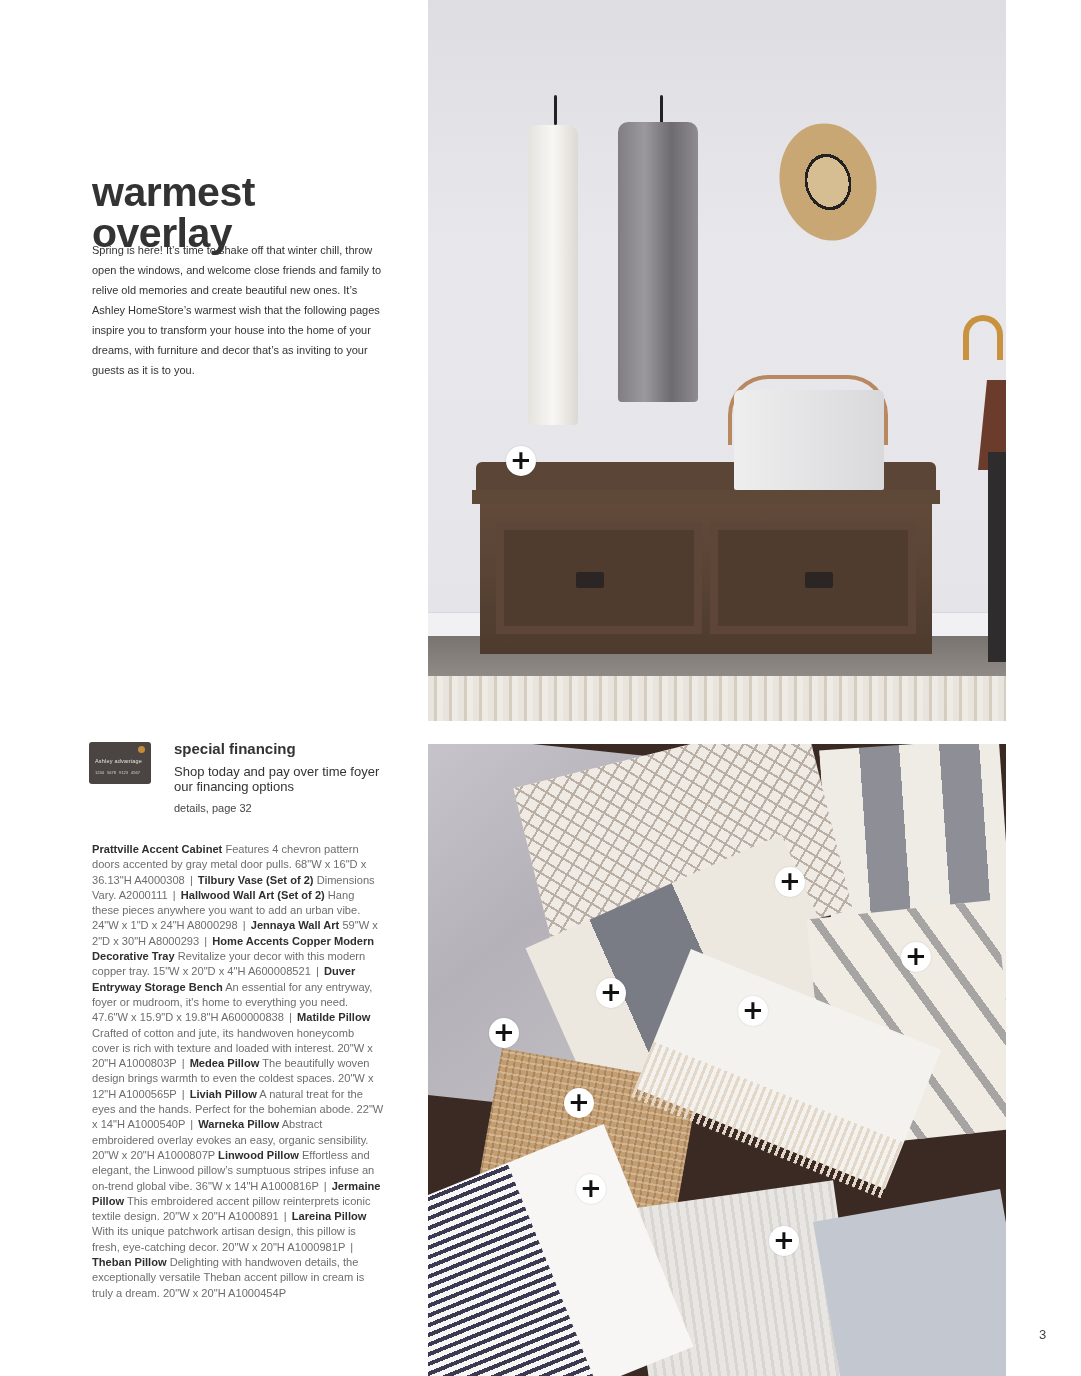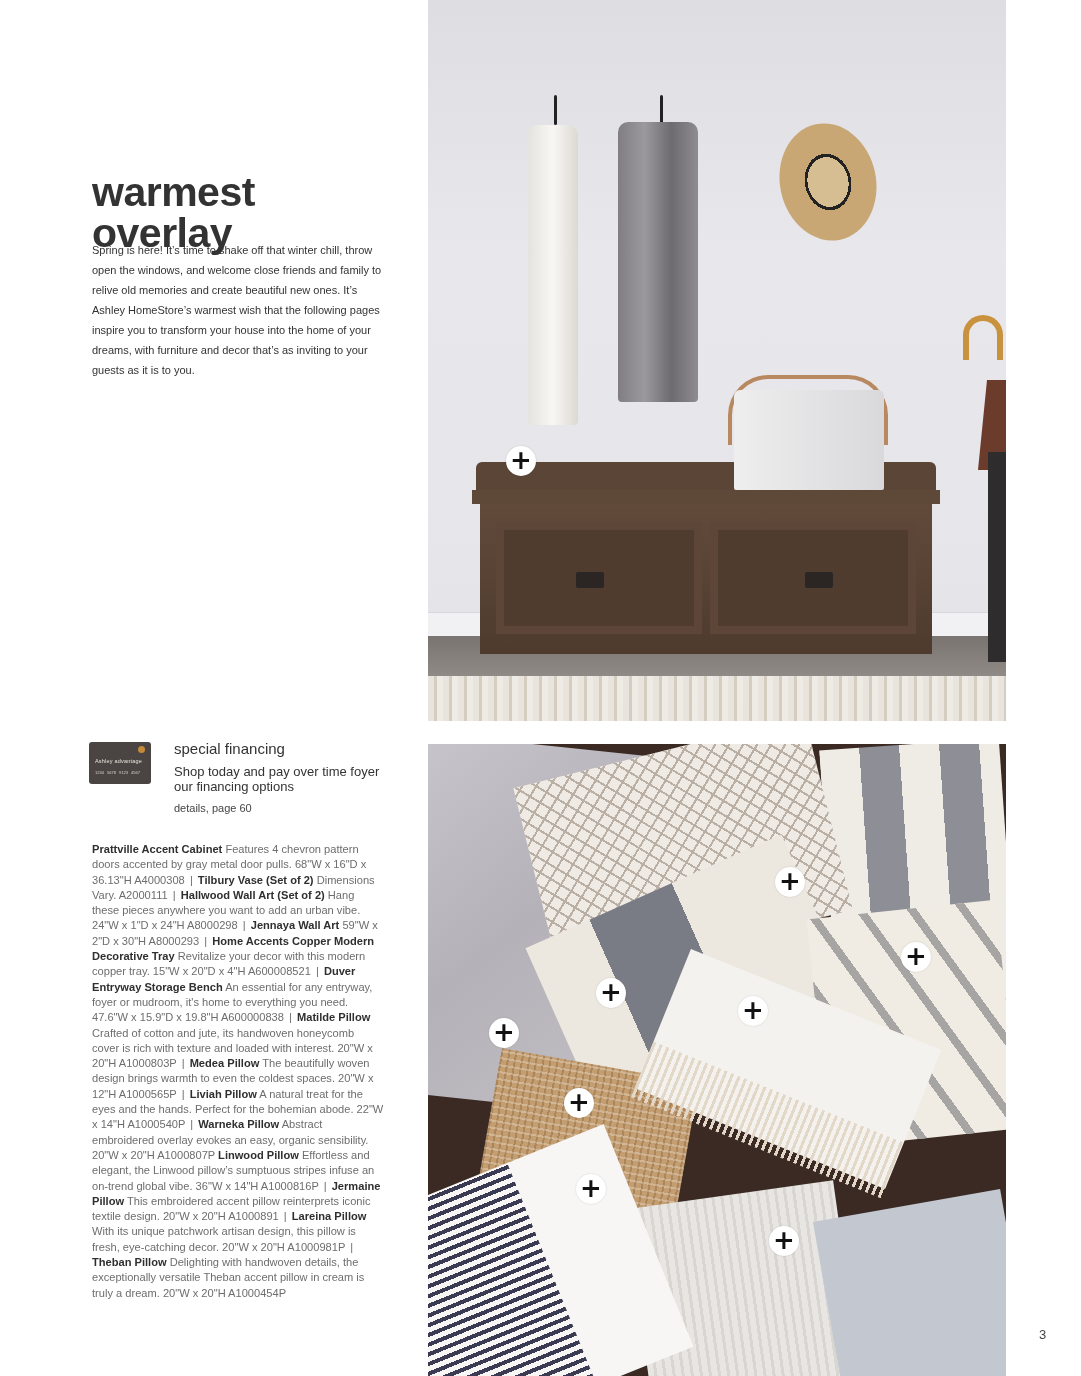--- a/index.html
+++ b/index.html
@@ -19,21 +19,21 @@
   }
 
   .financing { position: absolute; left: 89px; top: 740px; width: 320px; height: 80px; }
   .card {
     position: absolute; left: 0; top: 2px; width: 62px; height: 42px;
     background: #4a4542; border-radius: 3px; color: #e9e3dc; overflow: hidden;
   }
   .card .logo-mark { position: absolute; right: 6px; top: 4px; width: 7px; height: 7px; border-radius: 50%; background: #c48a3a; }
   .card .brand { position: absolute; left: 6px; top: 16px; font-size: 5.5px; letter-spacing: 0.2px; }
   .card .digits { position: absolute; left: 6px; top: 28px; font-size: 4px; word-spacing: 2px; opacity: .85; }
-  .fin-title { position: absolute; left: 85px; top: 0; font-size: 15px; font-weight: 400; color: #333; }
+  .fin-title { position: absolute; left: 85px; top: 0; font-size: 15px; font-weight: 700; color: #333; }
   .fin-desc { position: absolute; left: 85px; top: 25px; width: 220px; font-size: 13px; line-height: 14.5px; color: #333; }
   .fin-details { position: absolute; left: 85px; top: 62px; font-size: 11px; color: #444; }
 
   .product-copy {
     position: absolute; left: 92px; top: 842px; width: 292px;
     font-size: 11.1px; line-height: 15.3px; color: #6d6d6d;
   }
   .product-copy .pname { color: #2f2f2f; font-weight: bold; }
   .product-copy .sep { color: #6d6d6d; padding: 0 2px; }
 
@@ -111,21 +111,21 @@
 <p class="intro">Spring is here! It’s time to shake off that winter chill, throw open the windows, and welcome close friends and family to relive old memories and create beautiful new ones. It’s Ashley HomeStore’s warmest wish that the following pages inspire you to transform your house into the home of your dreams, with furniture and decor that’s as inviting to your guests as it is to you.</p>
 
 <section class="financing">
   <div class="card">
     <span class="logo-mark"></span>
     <span class="brand">Ashley advantage</span>
     <span class="digits">1234  5678  9123  4567</span>
   </div>
   <h2 class="fin-title">special financing</h2>
   <p class="fin-desc">Shop today and pay over time foyer our financing options</p>
-  <a class="fin-details">details, page 60</a>
+  <a class="fin-details">details, page 32</a>
 </section>
 
 <p class="product-copy" id="product-copy"><span class="pname">Prattville Accent Cabinet</span> <span>Features 4 chevron pattern doors accented by gray metal door pulls. 68"W x 16"D x 36.13"H A4000308</span> <span class="sep">|</span> <span class="pname">Tilbury Vase (Set of 2)</span> <span>Dimensions Vary. A2000111</span> <span class="sep">|</span> <span class="pname">Hallwood Wall Art (Set of 2)</span> <span>Hang these pieces anywhere you want to add an urban vibe. 24"W x 1"D x 24"H A8000298</span> <span class="sep">|</span> <span class="pname">Jennaya Wall Art</span> <span>59"W x 2"D x 30"H A8000293</span> <span class="sep">|</span> <span class="pname">Home Accents Copper Modern Decorative Tray</span> <span>Revitalize your decor with this modern copper tray. 15"W x 20"D x 4"H A600008521</span> <span class="sep">|</span> <span class="pname">Duver Entryway Storage Bench</span> <span>An essential for any entryway, foyer or mudroom, it's home to everything you need. 47.6"W x 15.9"D x 19.8"H A600000838</span> <span class="sep">|</span> <span class="pname">Matilde Pillow</span> <span>Crafted of cotton and jute, its handwoven honeycomb cover is rich with texture and loaded with interest. 20"W x 20"H A1000803P</span> <span class="sep">|</span> <span class="pname">Medea Pillow</span> <span>The beautifully woven design brings warmth to even the coldest spaces. 20"W x 12"H A1000565P</span> <span class="sep">|</span> <span class="pname">Liviah Pillow</span> <span>A natural treat for the eyes and the hands. Perfect for the bohemian abode. 22"W x 14"H A1000540P</span> <span class="sep">|</span> <span class="pname">Warneka Pillow</span> <span>Abstract embroidered overlay evokes an easy, organic sensibility. 20"W x 20"H A1000807P</span> <span class="pname">Linwood Pillow</span> <span>Effortless and elegant, the Linwood pillow’s sumptuous stripes infuse an on-trend global vibe. 36"W x 14"H A1000816P</span> <span class="sep">|</span> <span class="pname">Jermaine Pillow</span> <span>This embroidered accent pillow reinterprets iconic textile design. 20"W x 20"H A1000891</span> <span class="sep">|</span> <span class="pname">Lareina Pillow</span> <span>With its unique patchwork artisan design, this pillow is fresh, eye-catching decor. 20"W x 20"H A1000981P</span> <span class="sep">|</span> <span class="pname">Theban Pillow</span> <span>Delighting with handwoven details, the exceptionally versatile Theban accent pillow in cream is truly a dream. 20"W x 20"H A1000454P</span></p>
 
 <div class="page-number">3</div>
 
 <div class="photo photo-top">
   <div class="baseboard"></div>
   <div class="floor"></div>
   <div class="rug"></div>

